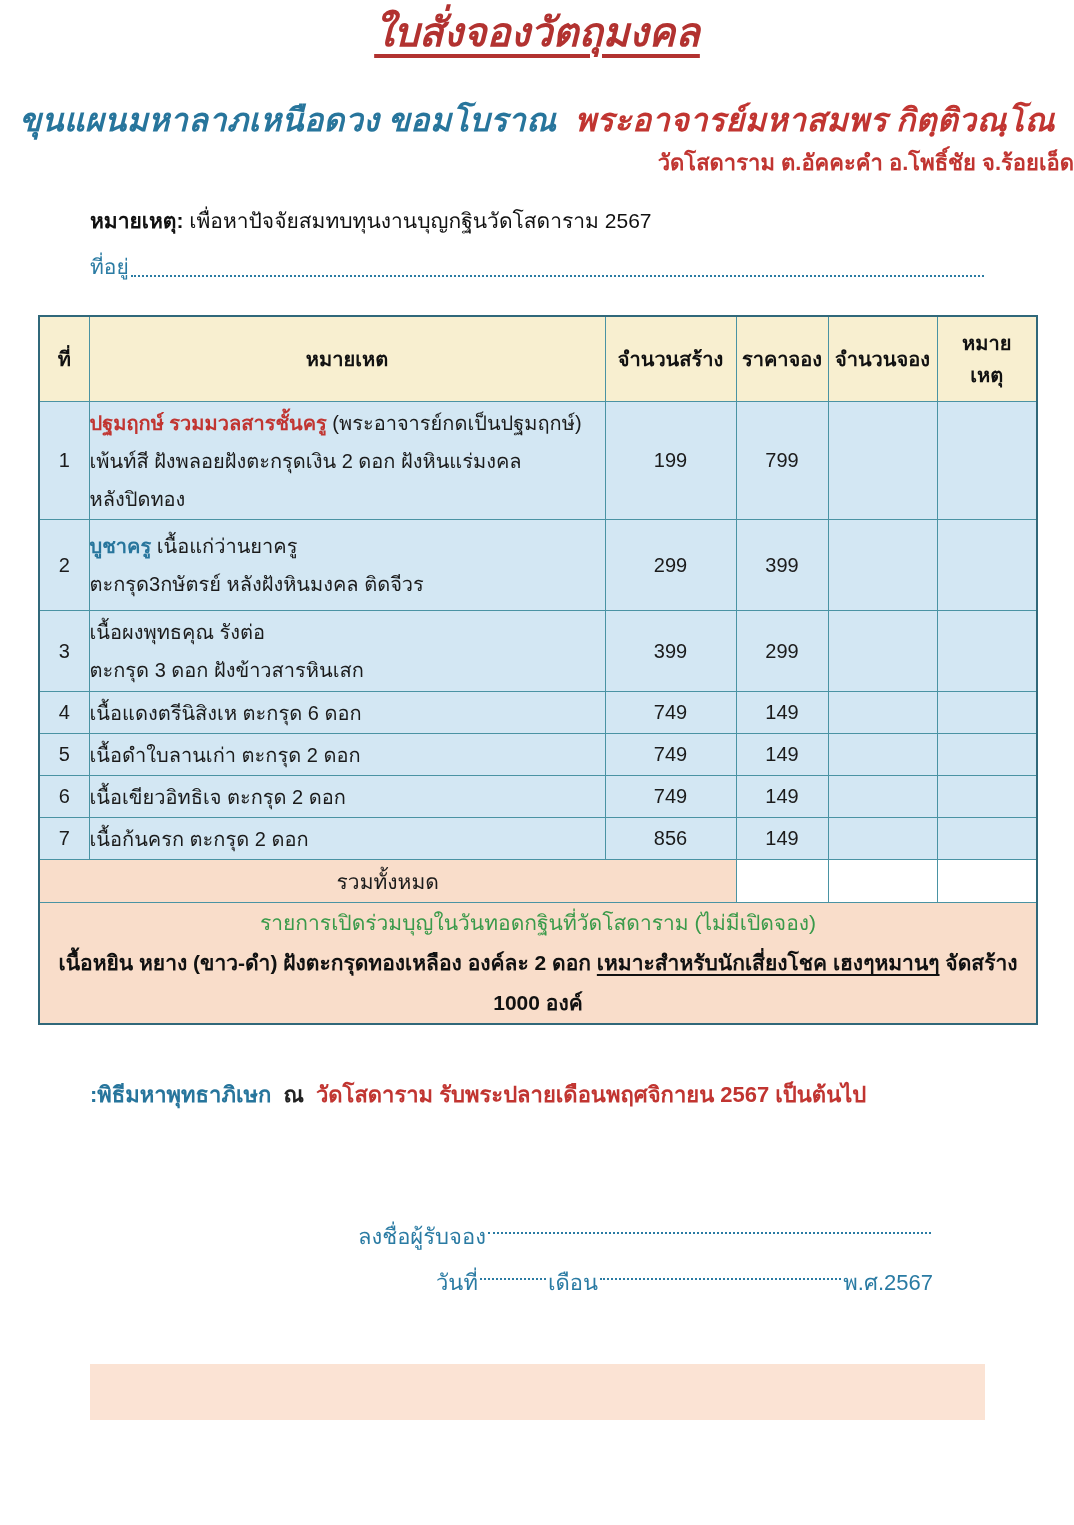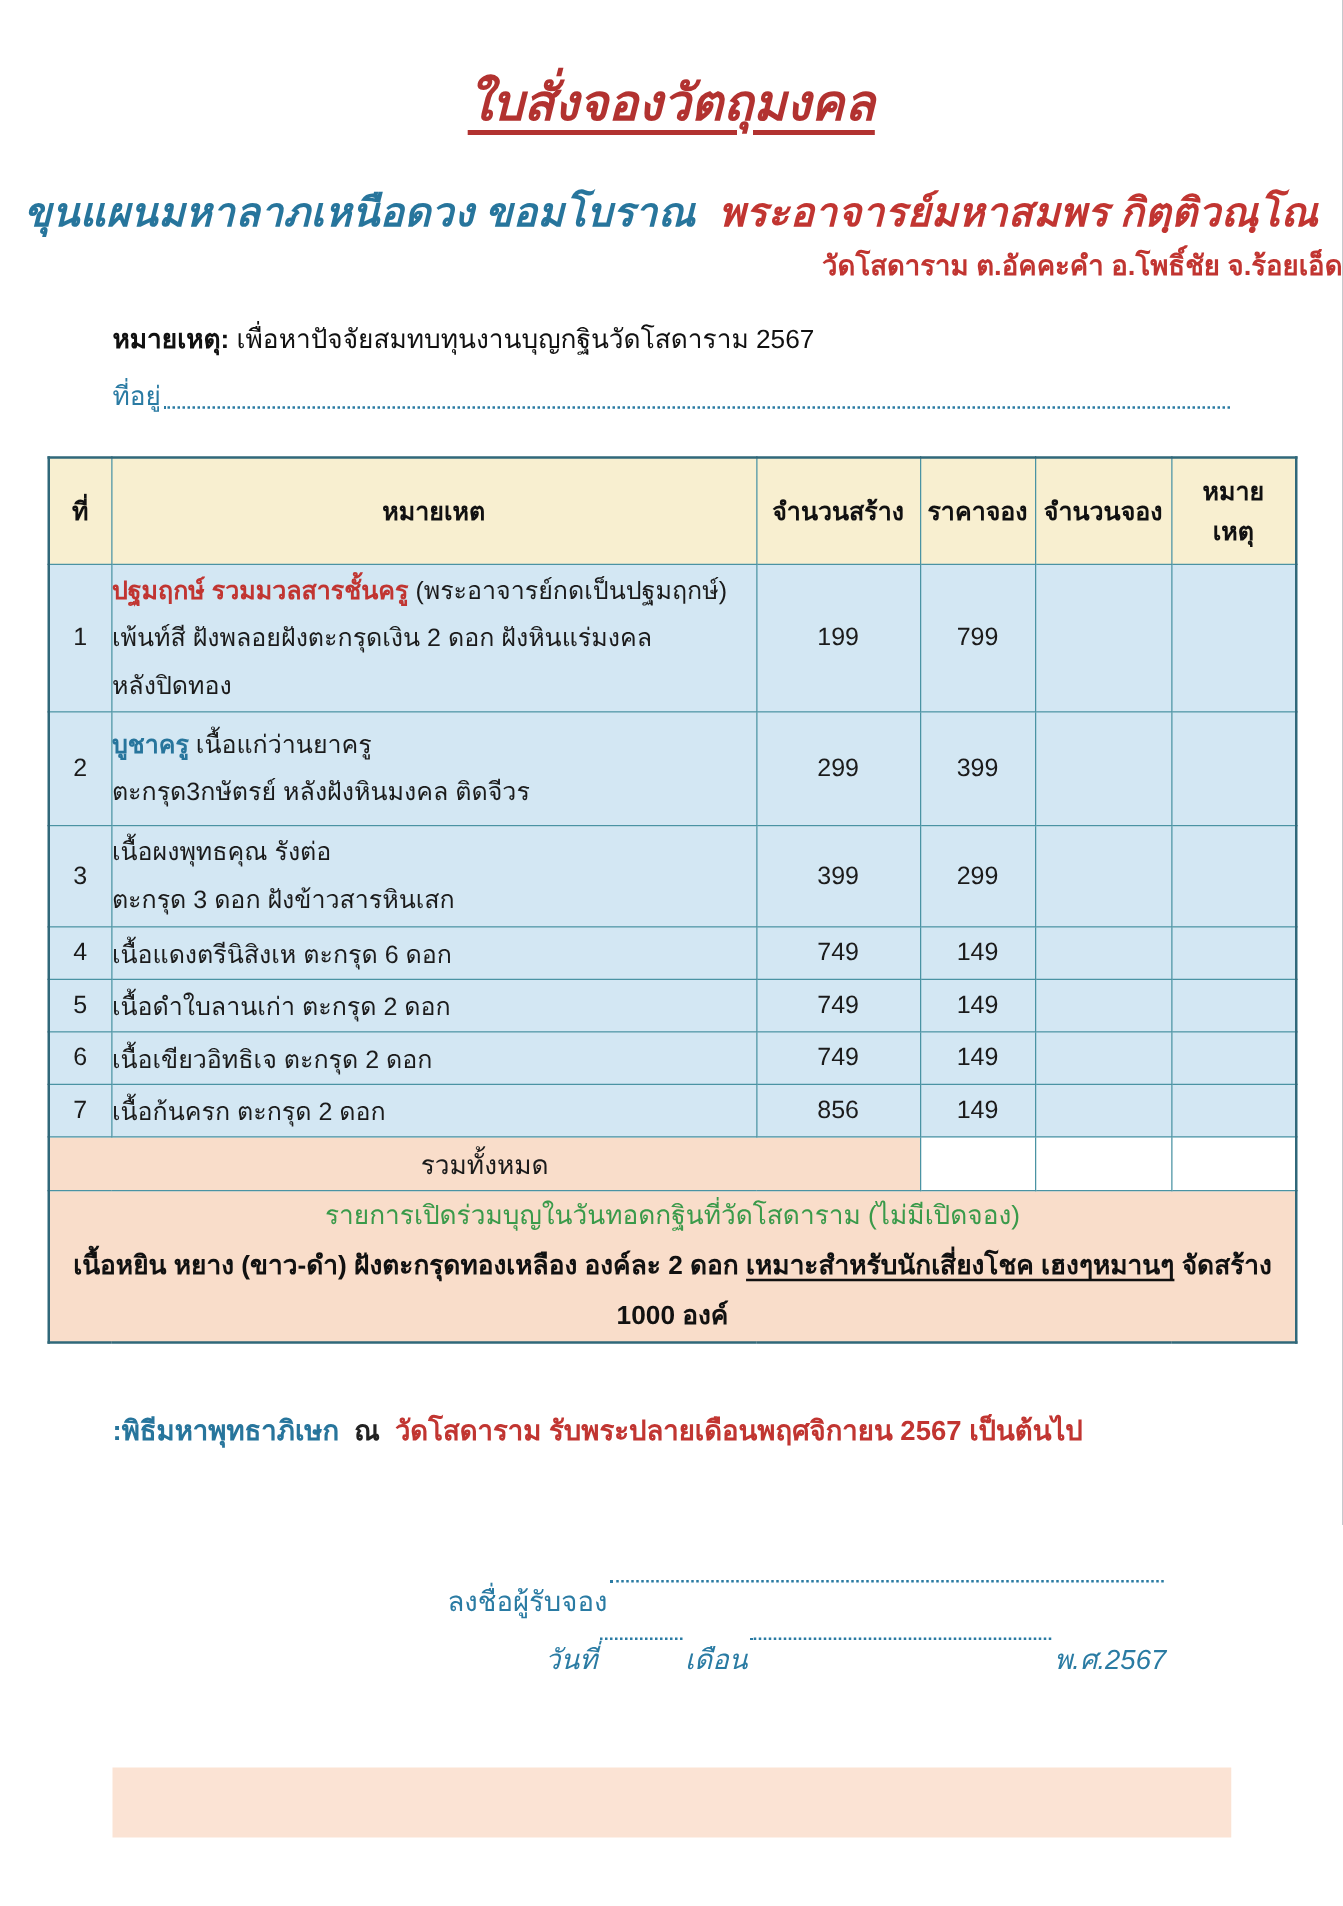--- a/index.html
+++ b/index.html
@@ -7,21 +7,20 @@
     position:relative;
     width:1074px; height:1525px;
     margin:0 auto;
     background:#ffffff;
     font-family:"Liberation Sans", sans-serif;
     color:#1b1b1b;
     overflow:hidden;
   }
   
   .title {
-    padding-top:50px;
     text-align:center;
     font-family:"Liberation Serif", serif;
     font-style:italic;
     font-weight:bold;
     font-size:40px;
     color:#b23230;
     text-decoration:underline;
     text-underline-offset:8px;
   }
   .subtitle {
@@ -116,23 +115,23 @@
     font-weight:bold;
     font-size:22px;
   }
   .ceremony .blk { color:#222; margin:0 6px; }
   .sign-block {
     width:575px;
     margin:102px 0 0 358px;
     color:#2a7ba3;
     font-size:22px;
   }
-  .sign-row { display:flex; align-items:flex-start; height:46px; }
+  .sign-row { display:flex; align-items:center; height:46px; }
   .sign-row .lab { white-space:nowrap; padding-bottom:2px; }
-  .sign-row.second { padding-left:78px;font-style:italic; }
+  .sign-row.second { padding-left:78px; }
   .leader.small { flex:0 0 66px; }
   .pickup-bar {
     margin:58px 0 0 90px;
     width:895px; height:56px;
     background:#fbe3d4;
     display:flex; align-items:center; justify-content:center;
     color:#2779a8;
     font-weight:bold;
     font-size:24px;
   }

